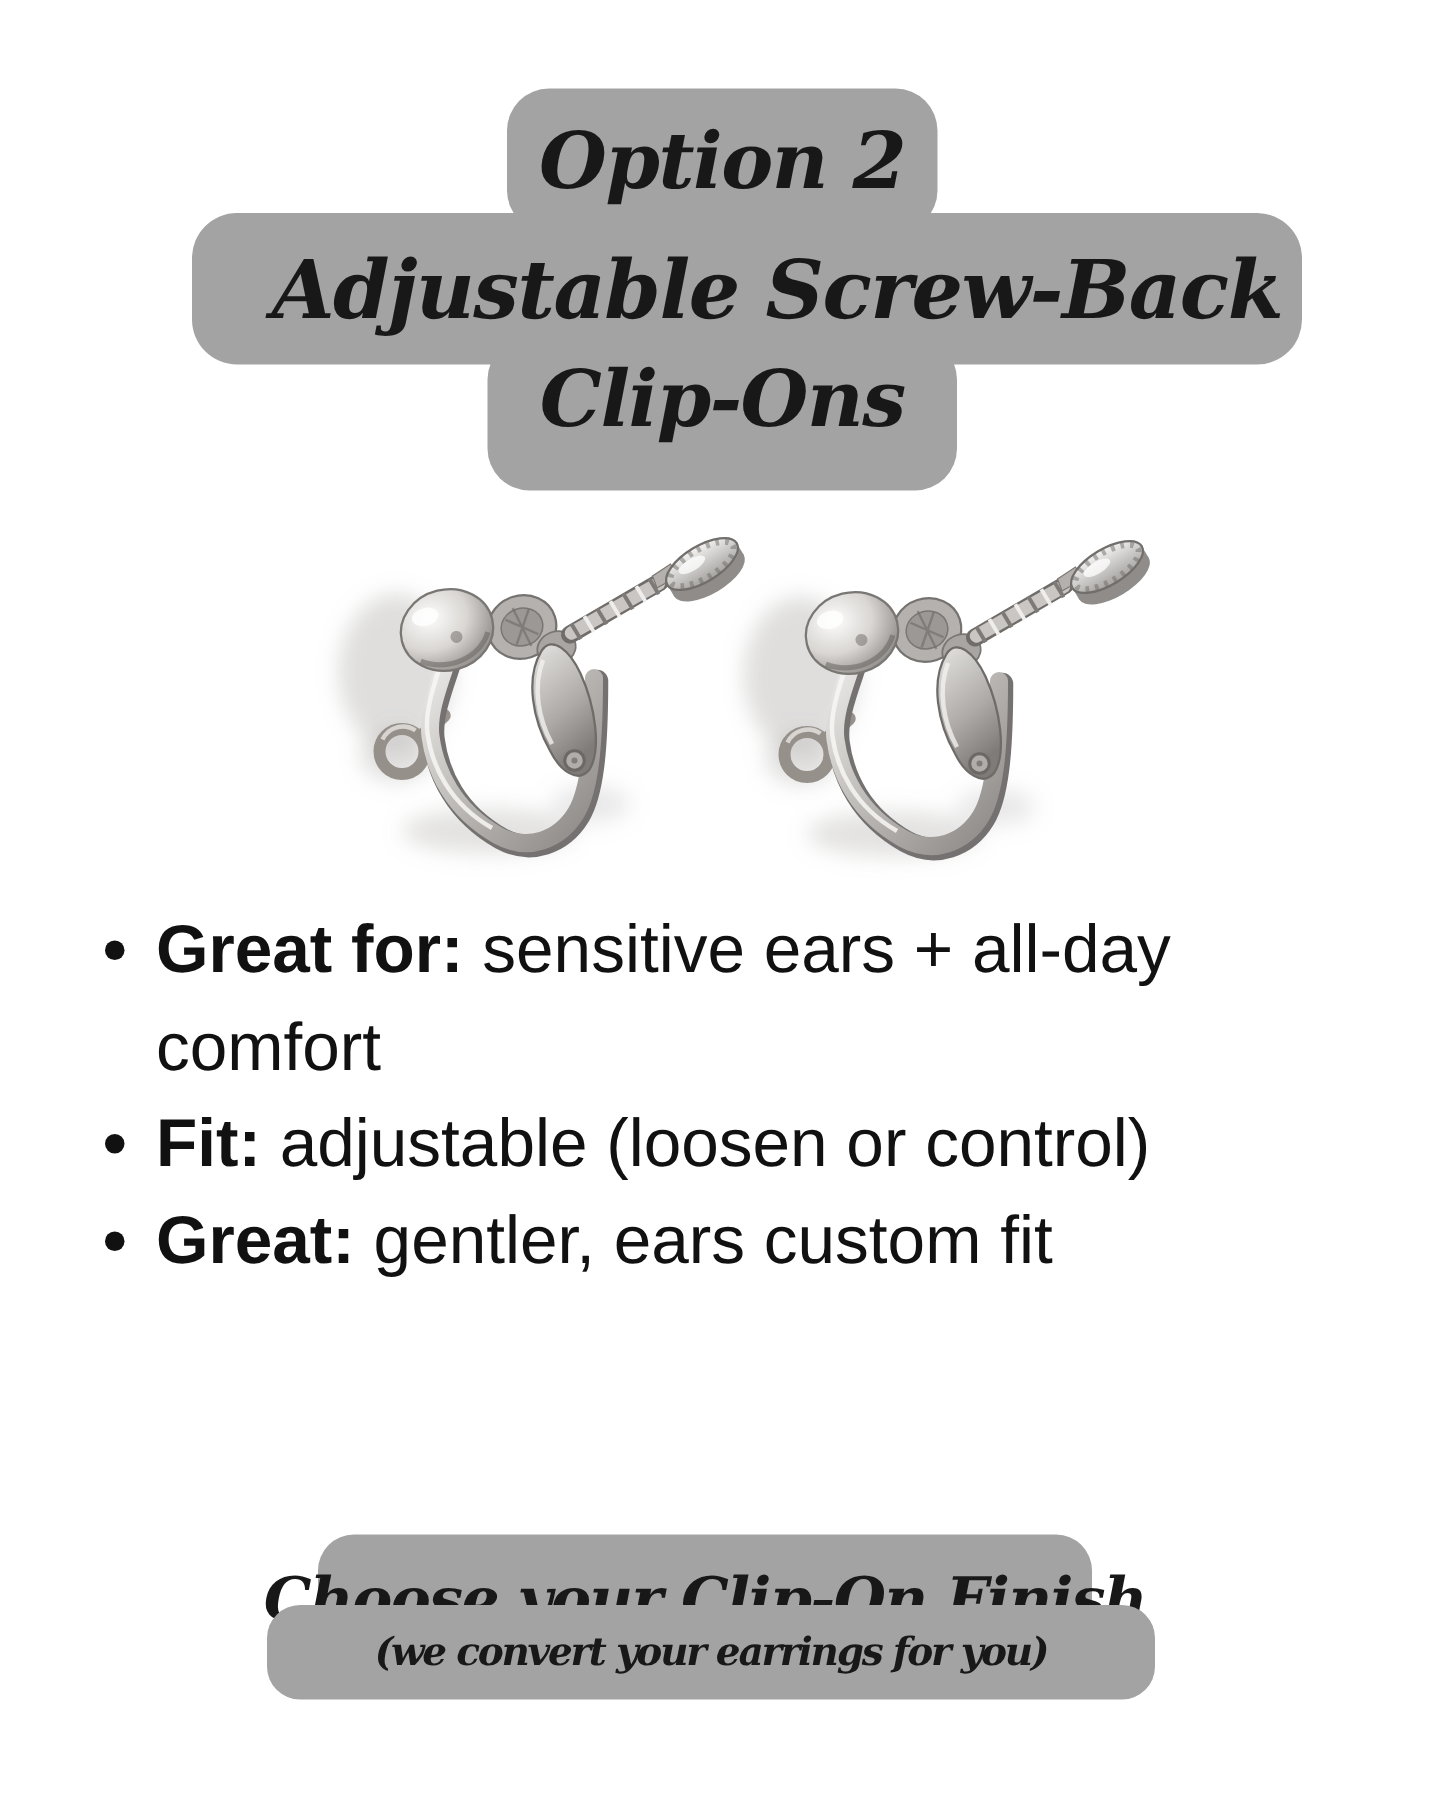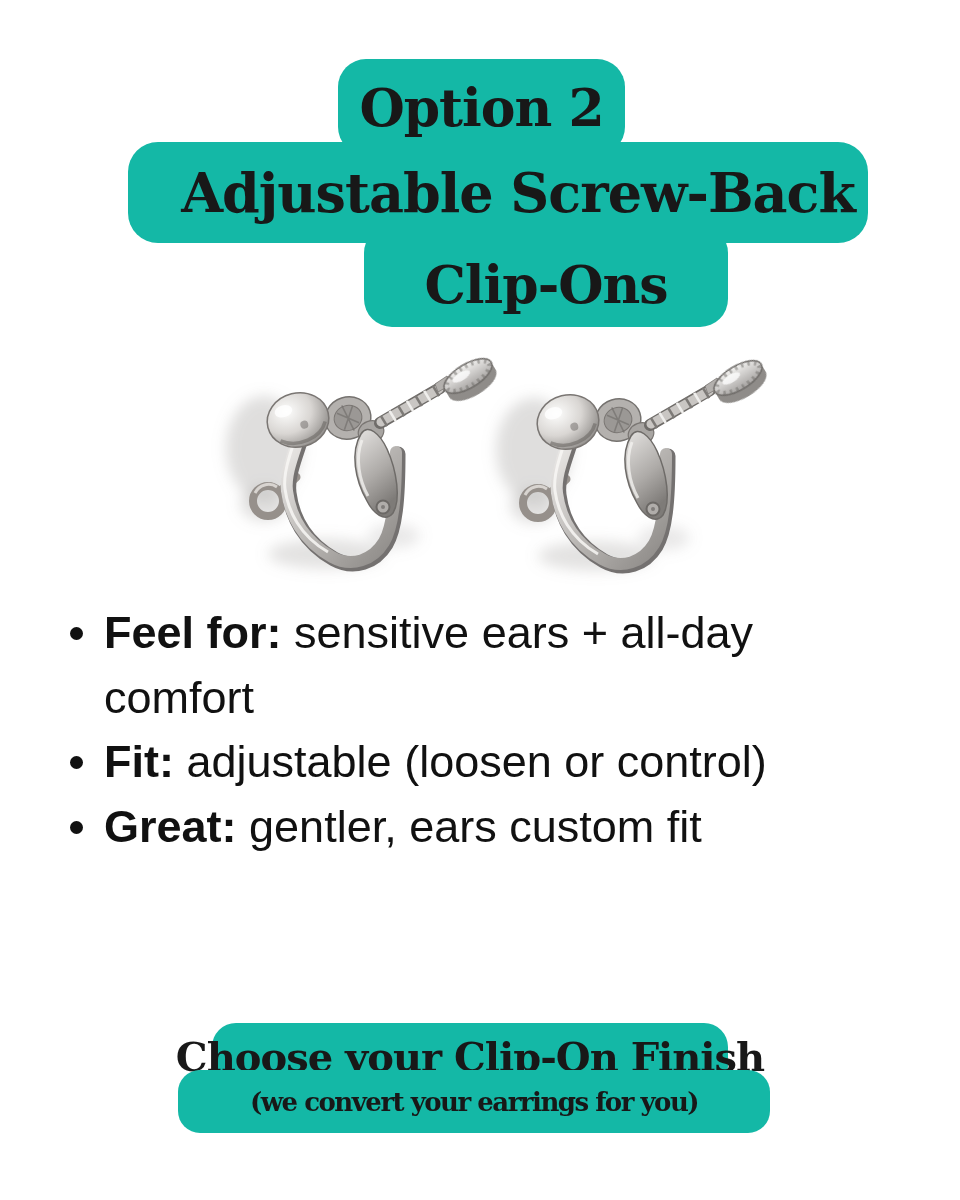--- a/index.html
+++ b/index.html
@@ -1,44 +1,44 @@
 <!DOCTYPE html>
 <html><head>
 <meta charset="utf-8">
 <style>
   html,body{margin:0;padding:0;background:#ffffff;}
   .canvas{position:relative;width:960px;height:1200px;background:#ffffff;overflow:hidden;
           font-family:"Liberation Sans","DejaVu Sans",sans-serif;}
 
   
-  .pill{position:absolute;background:#14b8a6;display:flex;align-items:center;justify-content:center;}
+  .pill{position:absolute;background:#a3a3a3;display:flex;align-items:center;justify-content:center;font-style:italic;}
   .serif{font-family:"DejaVu Serif","Liberation Serif",serif;font-weight:700;color:#181818;
          white-space:nowrap;letter-spacing:-1px;}
 
   .pill-option   {left:338px;top:59px; width:287px;height:96px; border-radius:28px;}
   .pill-mid      {left:128px;top:142px;width:700px;height:101px;border-radius:30px;padding-left:40px;}
-  .pill-clip     {left:325px;top:225px;width:364px;height:102px;border-radius:28px;
-                  align-items:flex-end;padding-bottom:0;margin-left:39px;}
+  .pill-clip     {left:325px;top:225px;width:313px;height:102px;border-radius:28px;
+                  align-items:flex-start;padding-bottom:0;}
   .pill-option .serif{font-size:52px;}
   .pill-mid    .serif{font-size:54px;}
   .pill-clip   .serif{font-size:52px;line-height:84px;}
 
   
   .hero{position:absolute;left:198px;top:340px;width:570px;height:260px;}
 
   
   .features{position:absolute;left:68px;top:601px;width:730px;margin:0;padding:0;list-style:none;}
   .features li{position:relative;margin:0;padding:0 0 0 36px;font-size:45px;line-height:64.5px;color:#111111;}
   .features li .dot{position:absolute;left:2px;top:26px;width:13px;height:13px;border-radius:50%;
                     background:#111111;}
   .features li b{font-weight:700;}
   .features li .rest{white-space:normal;}
 
   
-  .pill-choose {left:212px;top:1023px;width:516px;height:67px;border-radius:24px;}
+  .pill-choose {left:212px;top:1023px;width:516px;height:67px;border-radius:24px;align-items:flex-end;}
   .pill-convert{left:178px;top:1070px;width:592px;height:63px;border-radius:22px;}
   .pill-choose .serif{font-size:40px;letter-spacing:-1px;}
   .pill-convert .serif{font-size:26px;letter-spacing:-1.5px;}
 </style>
 </head>
 <body>
 
 <div class="canvas">
 
   <div class="pill pill-option">
@@ -145,21 +145,21 @@
       </g>
     </defs>
 
     <use href="#earring" x="0" y="0"></use>
     <use href="#earring" x="270" y="2"></use>
   </svg>
 
   <ul class="features">
     <li>
       <span class="dot"></span>
-      <b>Feel for:</b>
+      <b>Great for:</b>
       <span class="rest">sensitive ears + all-day comfort</span>
     </li>
     <li>
       <span class="dot"></span>
       <b>Fit:</b>
       <span class="rest">adjustable (loosen or control)</span>
     </li>
     <li>
       <span class="dot"></span>
       <b>Great:</b>

